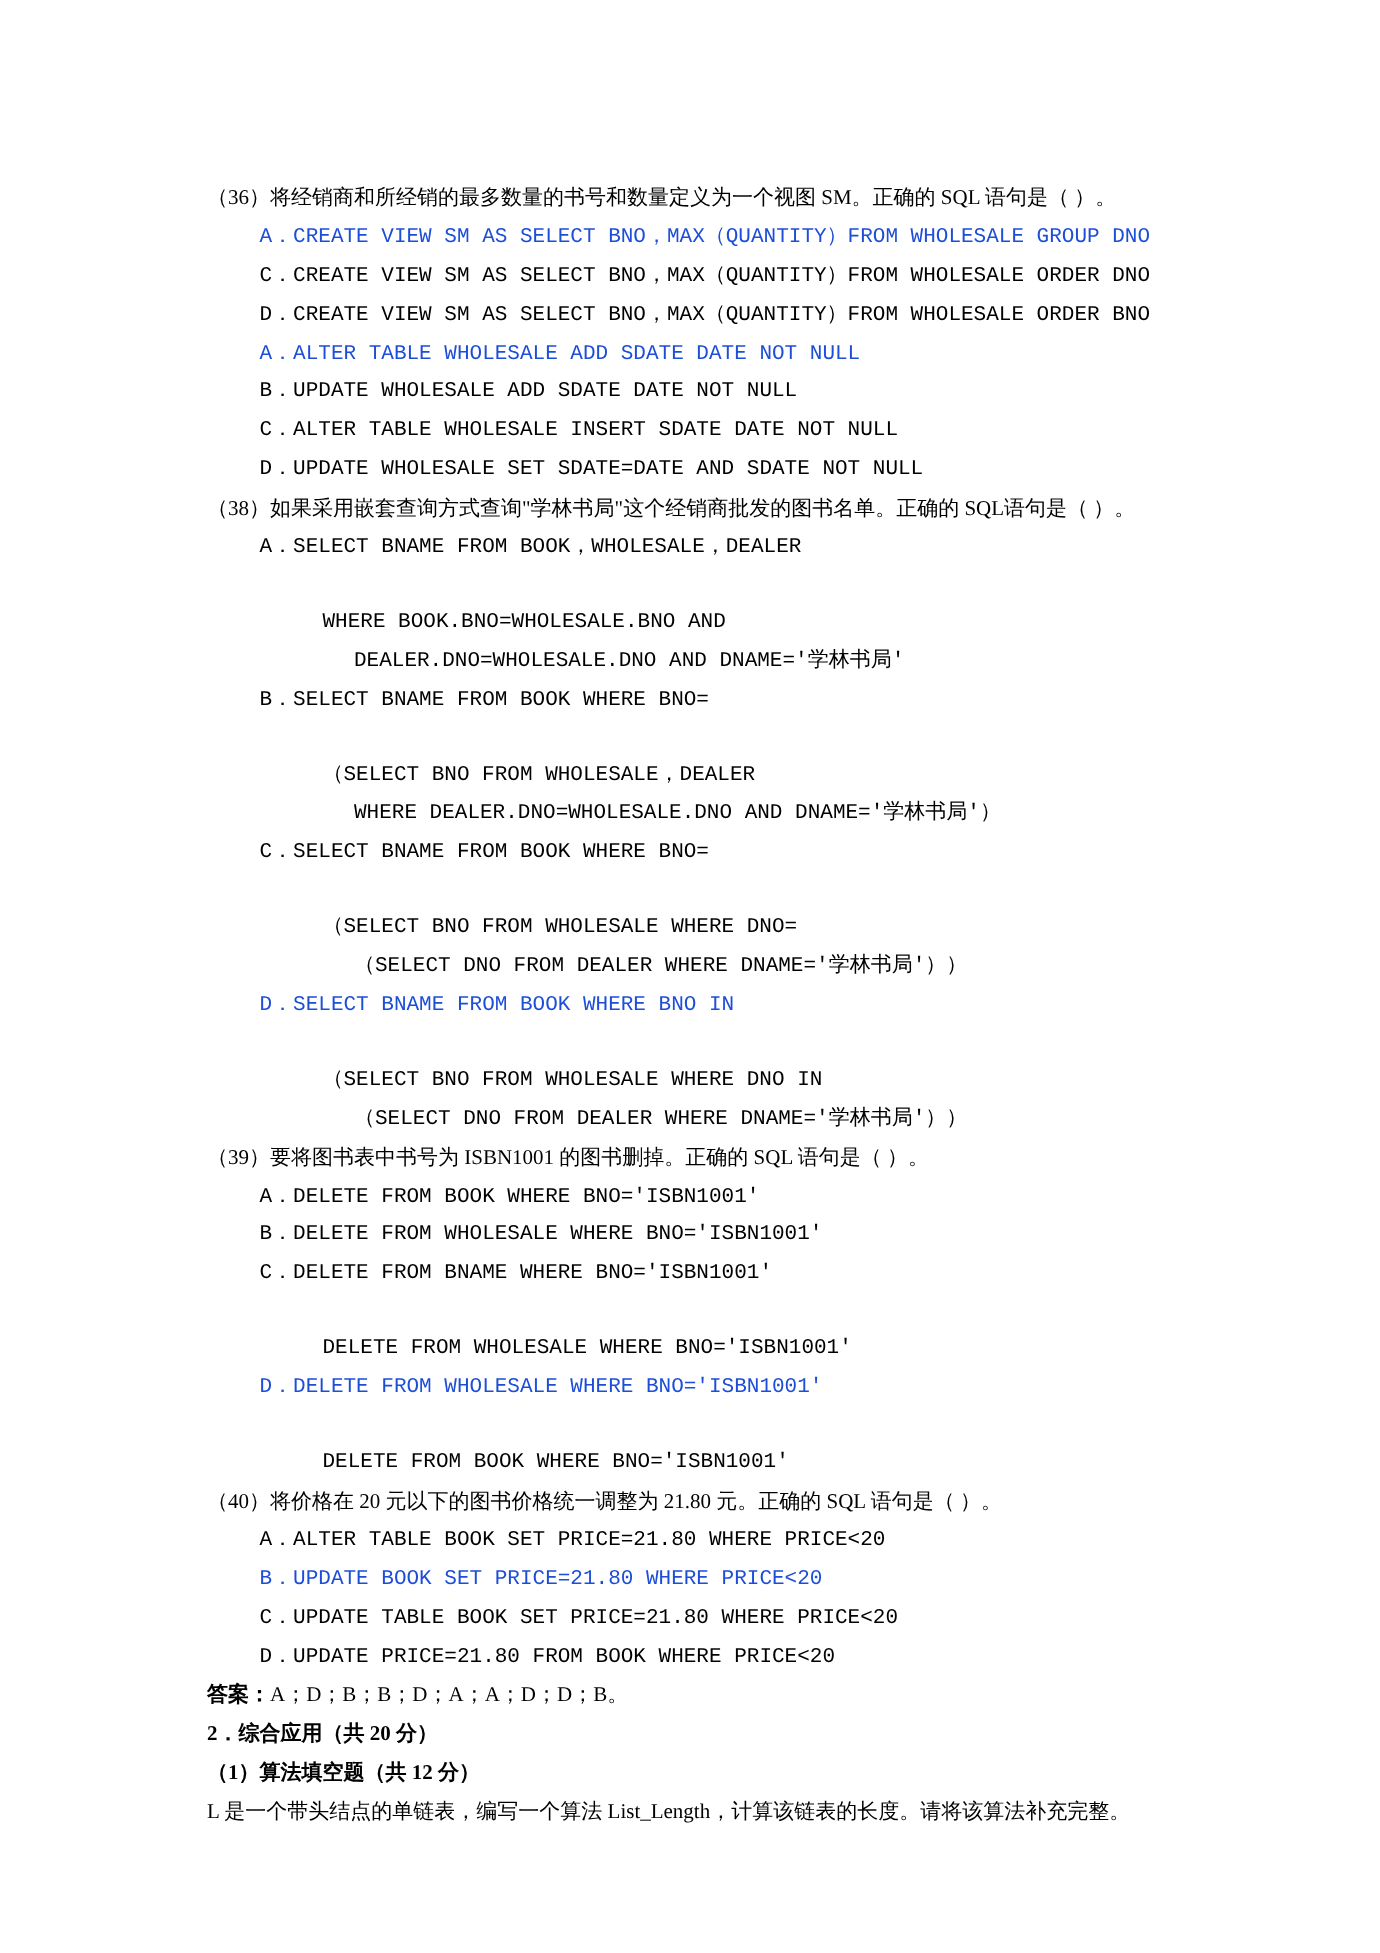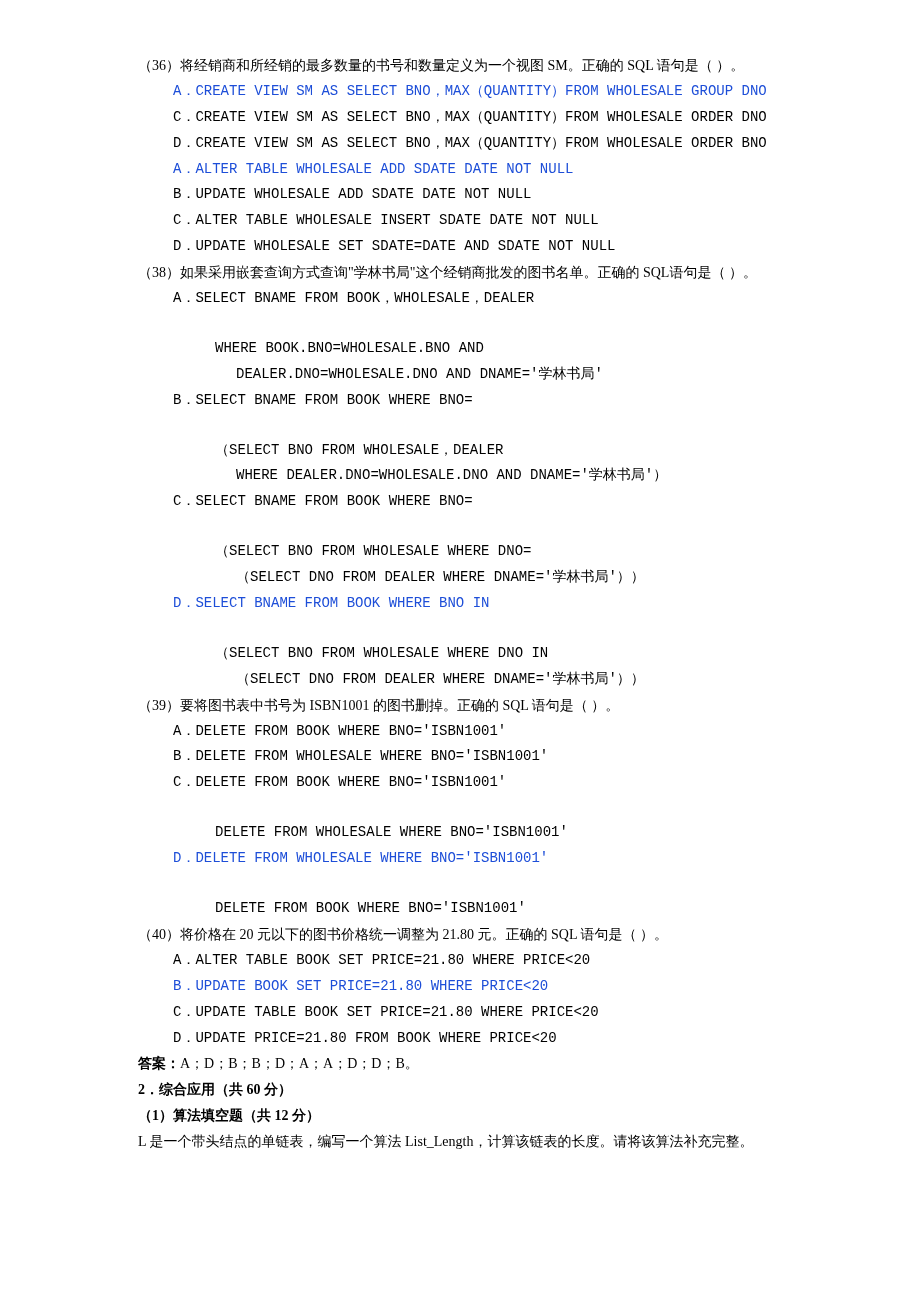--- a/index.html
+++ b/index.html
@@ -7,21 +7,21 @@
     padding: 0;
     background: #ffffff;
     font-family: "SimSun", "宋体", serif;
     font-size: 14px;
     line-height: 1.85;
     color: #000;
   }
   .page {
     width: 920px;
     min-height: 1302px;
-    padding: 53px 110px 80px 110px;
+    padding: 120px 110px 80px 110px;
     box-sizing: border-box;
   }
   .code {
     font-family: "Courier New", monospace;
   }
   .red {
     color: #1d4ed8;
   }
   .bold {
     font-weight: bold;
@@ -78,32 +78,32 @@
   <div class="opt code">C．SELECT BNAME FROM BOOK WHERE BNO=</div>
   <div class="opt-sub1 code">（SELECT BNO FROM WHOLESALE WHERE DNO=</div>
   <div class="opt-sub2 code">（SELECT DNO FROM DEALER WHERE DNAME='学林书局'））</div>
   <div class="opt code red">D．SELECT BNAME FROM BOOK WHERE BNO IN</div>
   <div class="opt-sub1 code">（SELECT BNO FROM WHOLESALE WHERE DNO IN</div>
   <div class="opt-sub2 code">（SELECT DNO FROM DEALER WHERE DNAME='学林书局'））</div>
 
   <div class="q-stem-nowrap">（39）要将图书表中书号为 ISBN1001 的图书删掉。正确的 SQL 语句是（  ）。</div>
   <div class="opt code">A．DELETE FROM BOOK WHERE BNO='ISBN1001'</div>
   <div class="opt code">B．DELETE FROM WHOLESALE WHERE BNO='ISBN1001'</div>
-  <div class="opt code">C．DELETE FROM BOOK WHERE BNO='ISBN1001'</div>
+  <div class="opt code">C．DELETE FROM BNAME WHERE BNO='ISBN1001'</div>
   <div class="opt-sub1 code">DELETE FROM WHOLESALE WHERE BNO='ISBN1001'</div>
   <div class="opt code red">D．DELETE FROM WHOLESALE WHERE BNO='ISBN1001'</div>
   <div class="opt-sub1 code">DELETE FROM BOOK WHERE BNO='ISBN1001'</div>
 
   <div class="q-stem-nowrap">（40）将价格在 20 元以下的图书价格统一调整为 21.80 元。正确的 SQL 语句是（  ）。</div>
   <div class="opt code">A．ALTER TABLE BOOK SET PRICE=21.80 WHERE PRICE&lt;20</div>
   <div class="opt code red">B．UPDATE BOOK SET PRICE=21.80 WHERE PRICE&lt;20</div>
   <div class="opt code">C．UPDATE TABLE BOOK SET PRICE=21.80 WHERE PRICE&lt;20</div>
   <div class="opt code">D．UPDATE PRICE=21.80 FROM BOOK WHERE PRICE&lt;20</div>
 
   <div class="ans">
     <span class="bold">答案：</span><span>A；D；B；B；D；A；A；D；D；B。</span>
   </div>
 
-  <div class="section bold">2．综合应用（共 60 分）</div>
+  <div class="section bold">2．综合应用（共 20 分）</div>
   <div class="section bold">（1）算法填空题（共 12 分）</div>
   <div class="para">L 是一个带头结点的单链表，编写一个算法 List_Length，计算该链表的长度。请将该算法补充完整。</div>
 
 </div>
 
 </body></html>

